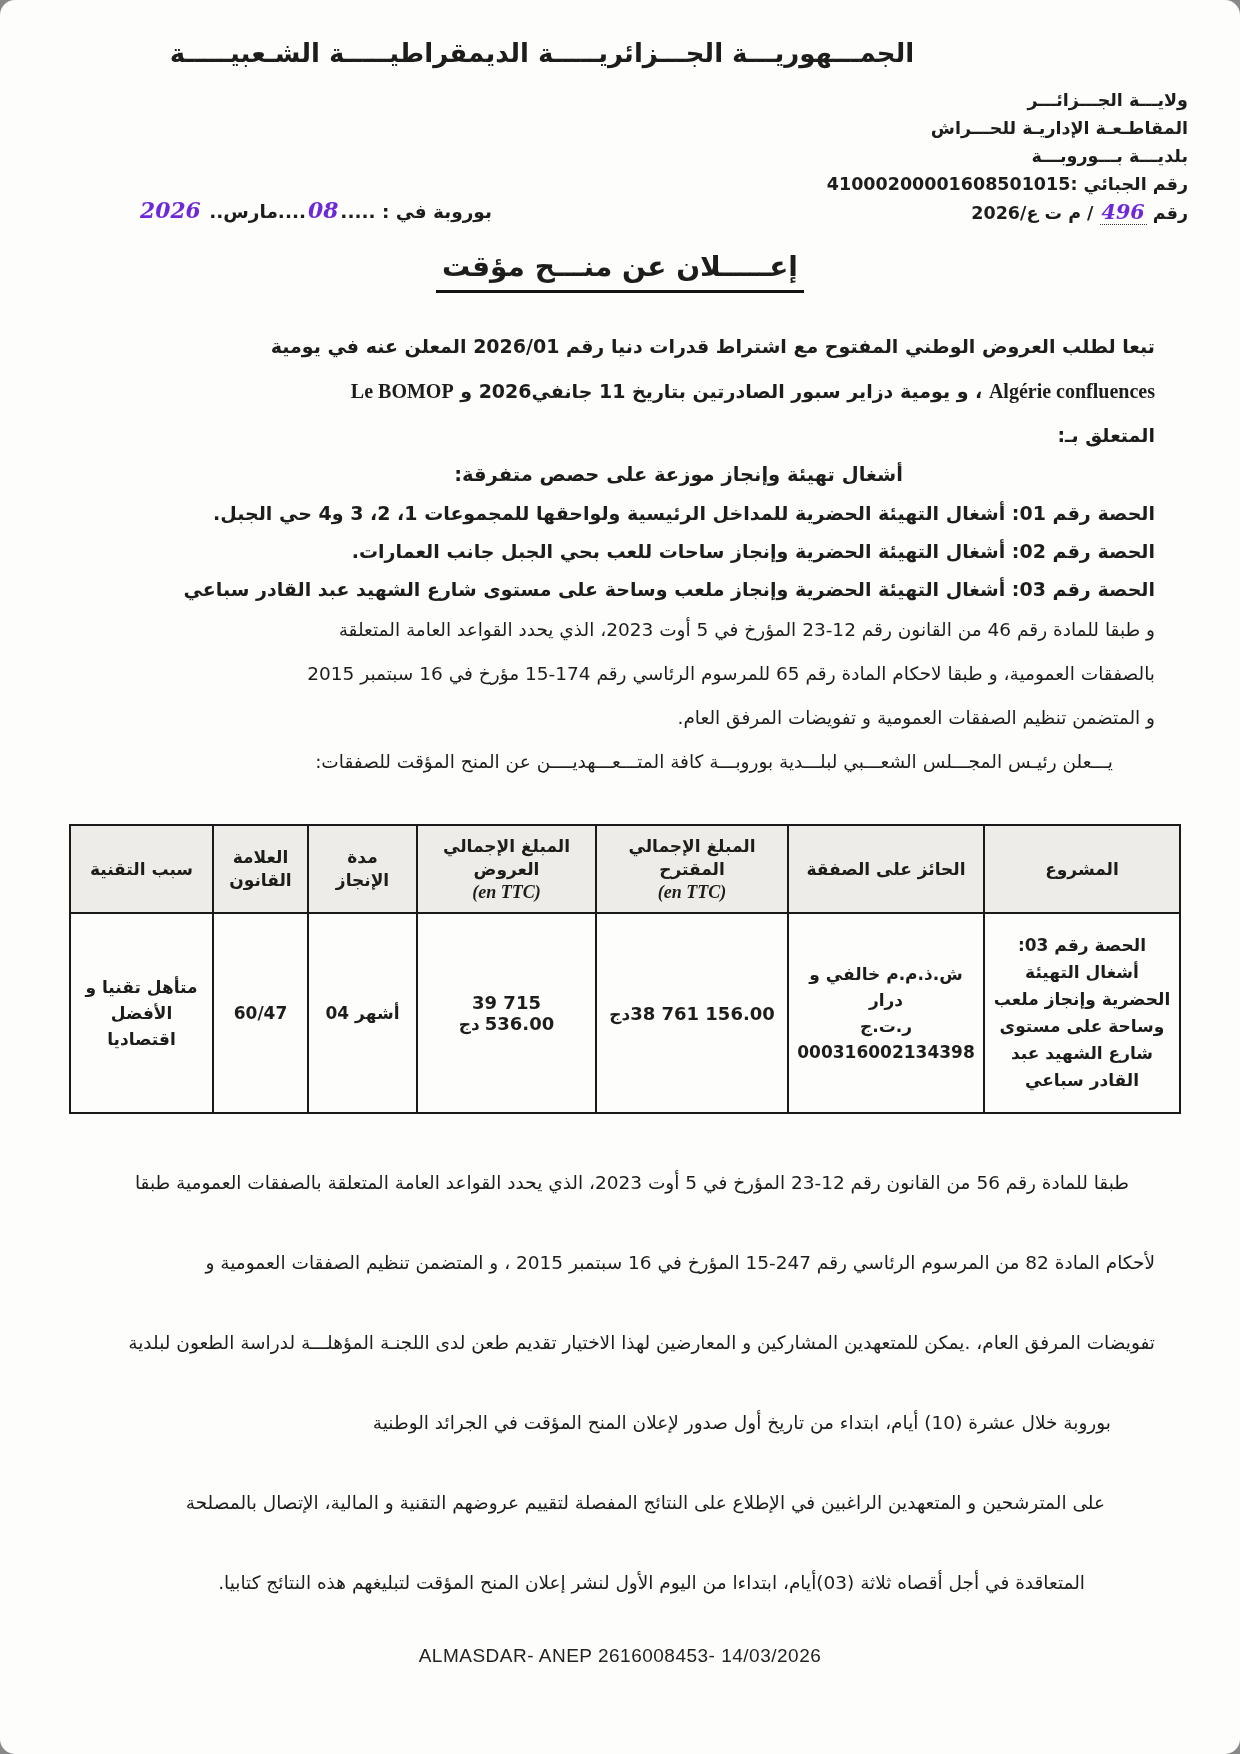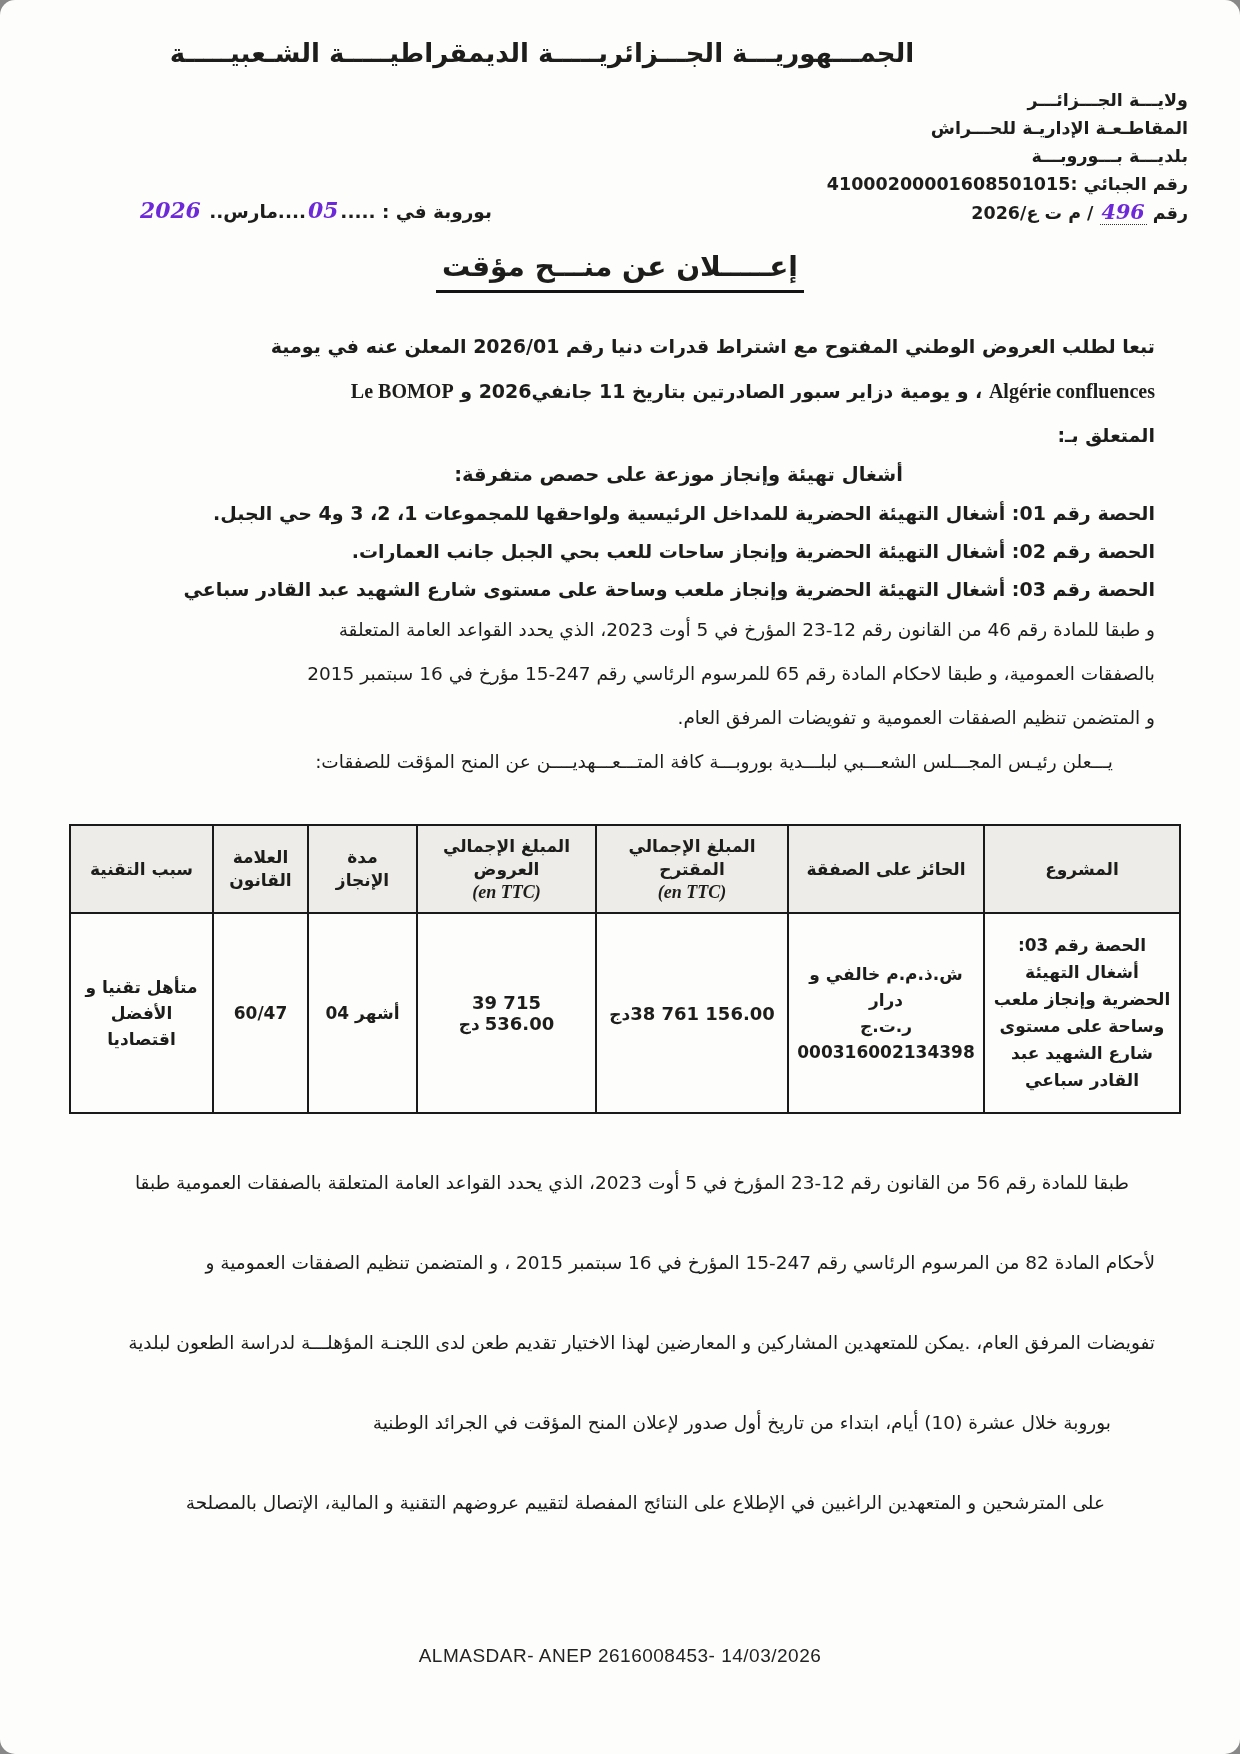--- a/index.html
+++ b/index.html
@@ -101,42 +101,42 @@
     <div>بلديـــة بـــوروبـــة</div>
     <div class="light">رقم الجبائي :41000200001608501015</div>
     <div class="ref-line">
       <span>رقم</span>
       <span class="hw dotted">496</span>
       <span>/ م ت ع/2026</span>
     </div>
   </div>
 
   <div class="date-line">
-    <span>بوروبة في : .....</span><span class="hw">05</span><span>....مارس..</span> <span class="hw">2026</span>
+    <span>بوروبة في : .....</span><span class="hw">08</span><span>....مارس..</span> <span class="hw">2026</span>
   </div>
 
   <div class="doc-title">
     <span>إعـــــلان عن منـــح مؤقت</span>
   </div>
 
   <div class="content">
 
     <div class="p-line">تبعا لطلب العروض الوطني المفتوح مع اشتراط قدرات دنيا رقم 2026/01 المعلن عنه  في يومية</div>
     <div class="p-line">
       <span class="latin">Algérie confluences</span><span> ، و يومية  دزاير سبور الصادرتين بتاريخ 11 جانفي2026  و </span><span class="latin">Le BOMOP</span>
     </div>
     <div class="attach-line">المتعلق بـ:</div>
 
     <div class="subject-heading">أشغال تهيئة وإنجاز موزعة على حصص متفرقة:</div>
     <div class="lot-line">الحصة رقم 01: أشغال التهيئة الحضرية للمداخل الرئيسية ولواحقها للمجموعات 1، 2، 3 و4 حي الجبل.</div>
     <div class="lot-line">الحصة رقم 02: أشغال التهيئة الحضرية وإنجاز ساحات للعب بحي الجبل جانب العمارات.</div>
     <div class="lot-line">الحصة رقم 03: أشغال التهيئة الحضرية وإنجاز ملعب وساحة على مستوى شارع الشهيد عبد القادر سباعي</div>
 
     <div class="legal-line">و طبقا للمادة رقم 46 من القانون رقم 12-23 المؤرخ في 5 أوت 2023، الذي يحدد القواعد العامة المتعلقة</div>
-    <div class="legal-line">بالصفقات العمومية، و طبقا لاحكام المادة رقم 65 للمرسوم الرئاسي رقم 247-15 مؤرخ في  16 سبتمبر 2015</div>
+    <div class="legal-line">بالصفقات العمومية، و طبقا لاحكام المادة رقم 65 للمرسوم الرئاسي رقم 174-15 مؤرخ في  16 سبتمبر 2015</div>
     <div class="legal-line">و المتضمن تنظيم الصفقات العمومية و تفويضات المرفق العام.</div>
     <div class="announce-line">يـــعلن رئيـس المجـــلس الشعـــبي لبلـــدية بوروبـــة كافة المتـــعـــهديــــن عن المنح المؤقت للصفقات:</div>
 
     <table class="award" dir="rtl">
       <colgroup>
         <col style="width:196px">
           <col style="width:196px">
           <col style="width:192px">
         <col style="width:179px">
           <col style="width:109px">
@@ -191,19 +191,20 @@
         </tr>
       </tbody>
     </table>
 
     <div class="appeal">
       <div class="appeal-line">طبقا للمادة رقم 56 من القانون رقم 12-23 المؤرخ في 5 أوت 2023، الذي يحدد القواعد العامة المتعلقة بالصفقات العمومية طبقا</div>
       <div class="appeal-line">لأحكام المادة  82 من المرسوم الرئاسي رقم 247-15 المؤرخ في 16 سبتمبر 2015 ، و المتضمن تنظيم الصفقات العمومية و</div>
       <div class="appeal-line">تفويضات المرفق العام، .يمكن للمتعهدين المشاركين و المعارضين لهذا الاختيار تقديم طعن لدى اللجنـة المؤهلـــة لدراسة الطعون لبلدية</div>
       <div class="appeal-line">بوروبة  خلال عشرة (10) أيام،  ابتداء من تاريخ أول صدور لإعلان المنح المؤقت في الجرائد الوطنية</div>
       <div class="appeal-line">على المترشحين و المتعهدين الراغبين في الإطلاع على النتائج المفصلة لتقييم عروضهم التقنية و  المالية، الإتصال بالمصلحة</div>
+      <div class="appeal-line">المتعاقدة في أجل أقصاه ثلاثة (03)أيام، ابتداءا من اليوم الأول لنشر إعلان المنح المؤقت لتبليغهم هذه النتائج كتابيا.</div>
     </div>
 
   </div>
 
   <div class="footer">ALMASDAR- ANEP 2616008453- 14/03/2026</div>
 
 </div>
 
 </body></html>

